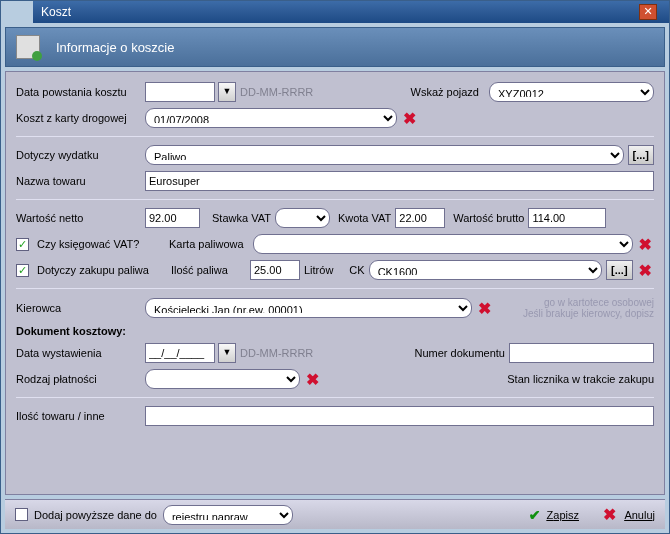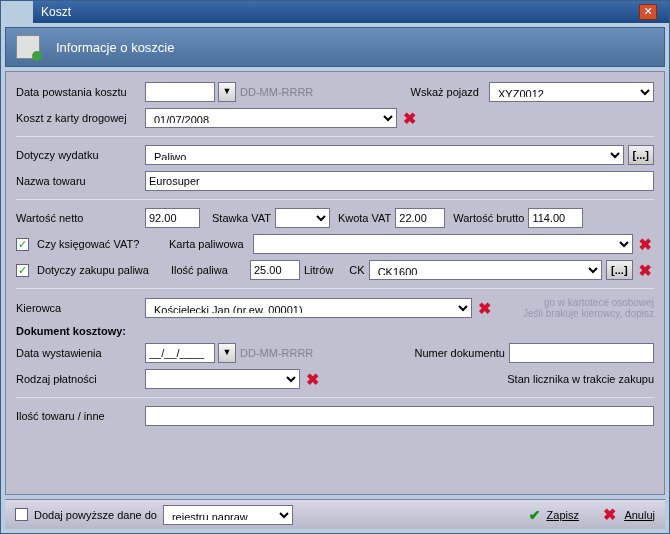--- a/index.html
+++ b/index.html
@@ -94,21 +94,21 @@
     margin: 8px 0;
   }
   input[type="text"], select {
     height: 20px;
     border: 1px solid #707090;
     background: #fff;
     font-family: Tahoma, Arial, sans-serif;
     font-size: 11px;
     padding: 0 3px;
   }
-  select { padding: 4px; }
+  select { padding: 4px; border-radius: 9px; }
   .selected-input {
     background: #316ac5;
     color: #fff;
   }
   .dropdown-btn {
     width: 18px; height: 20px;
     border: 1px solid #707090;
     background: linear-gradient(to bottom, #f8f8f8, #d0d0d0);
     text-align: center;
     line-height: 16px;
@@ -222,21 +222,21 @@
     <div class="sep"></div>
 
     <div class="row">
       <span class="label w140">Wartość netto</span>
       <input type="text" style="width: 55px;" value="92.00">
       <span class="label" style="margin-left:8px">Stawka VAT</span>
       <select style="width:55px"><option></option></select>
       <span class="label" style="margin-left:4px">Kwota VAT</span>
       <input type="text" style="width: 50px;" value="22.00">
       <span class="label" style="margin-left:4px">Wartość brutto</span>
-      <input type="text" style="width: 55px;" value="114.00">
+      <input type="text" style="width: 78px;" value="114.00">
     </div>
 
     <div class="row">
       <span class="checkbox">✓</span>
       <span class="label" style="width:108px;margin-left:4px">Czy księgować VAT?</span>
       <span class="label" style="width:80px;margin-left:20px">Karta paliwowa</span>
       <select style="flex:1"><option></option></select>
       <span class="redx">✖</span>
     </div>
 

